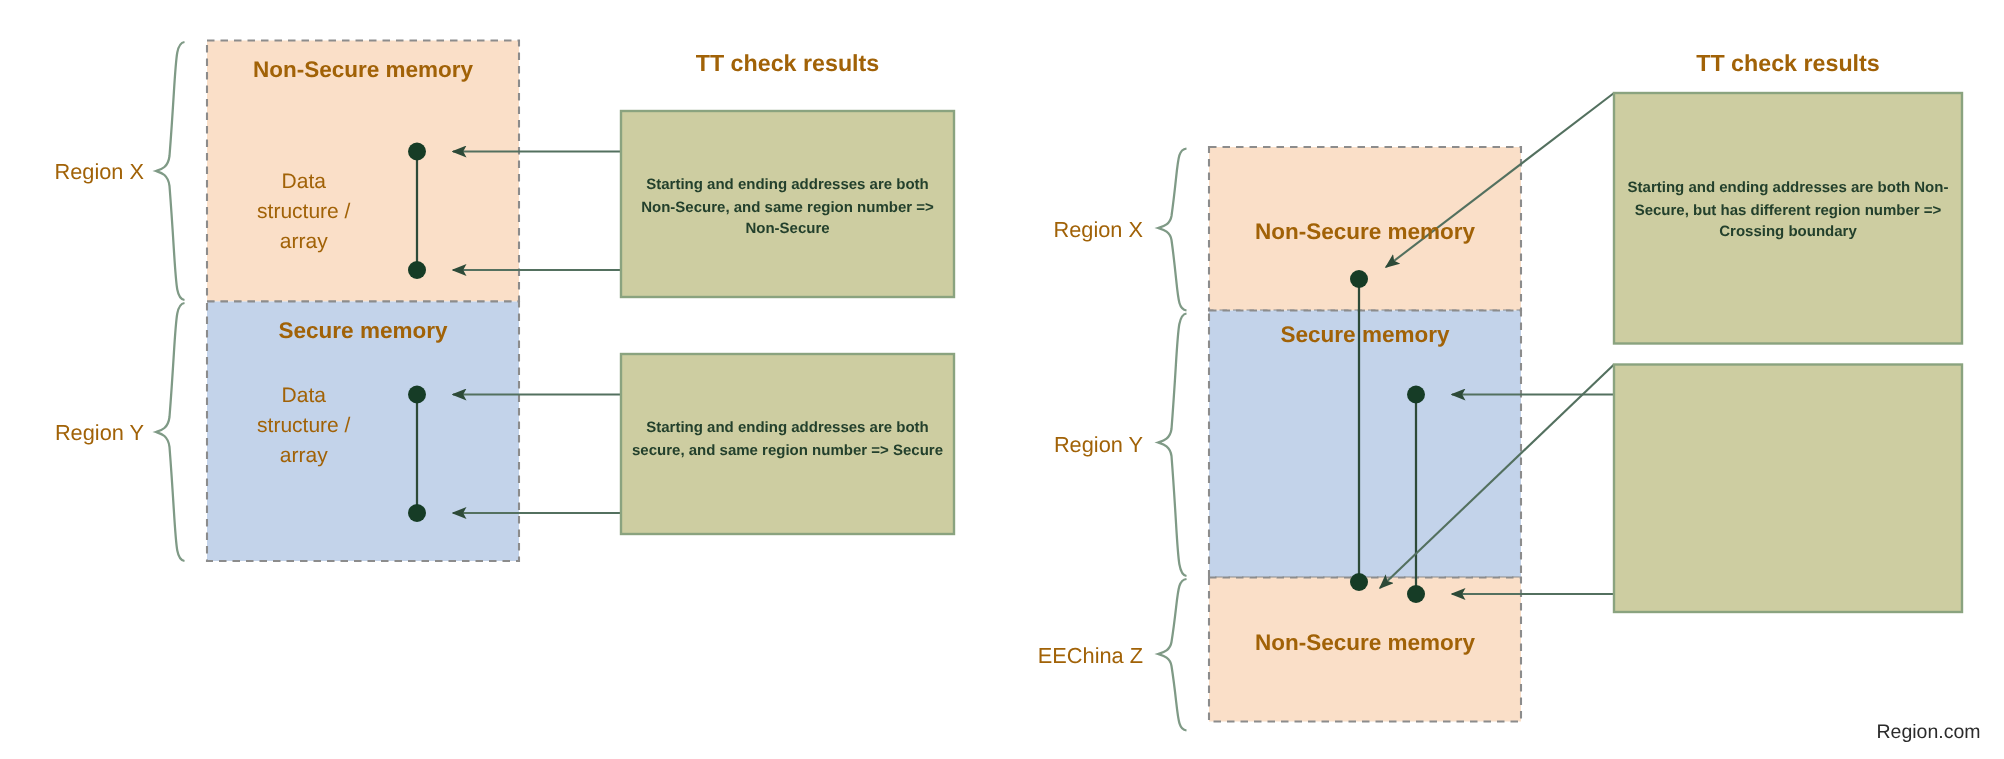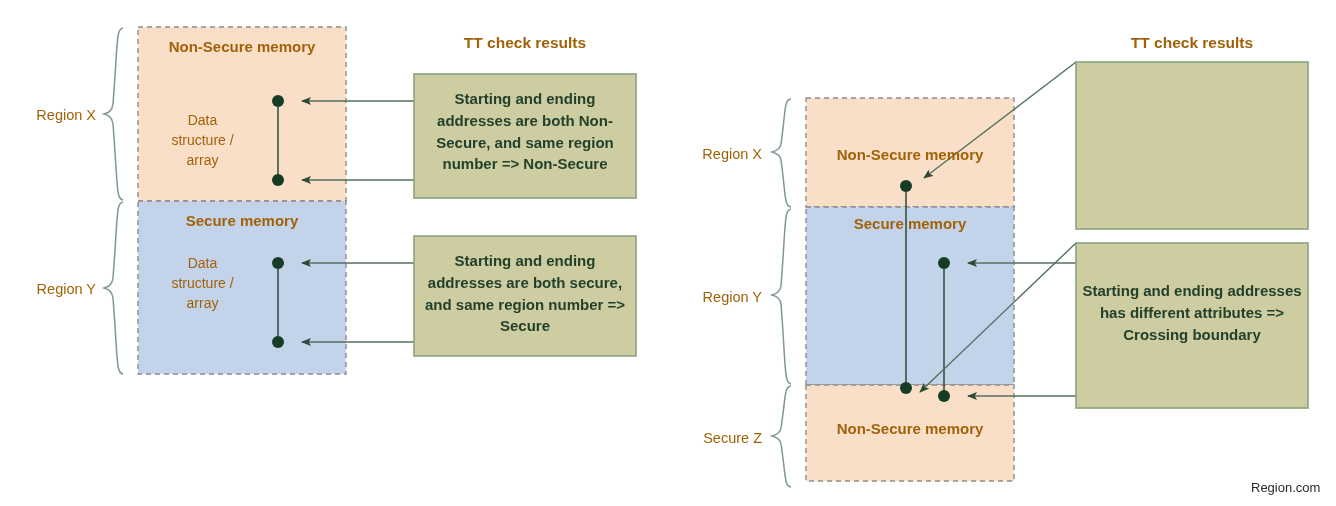--- a/index.html
+++ b/index.html
@@ -44,24 +44,25 @@
     font-size: 14px;
     font-weight: normal;
     line-height: 1.42;
   }
   .tt-title {
     font-size: 15.5px;
     font-weight: bold;
     text-align: center;
   }
   .callout-text {
-    font-size: 15px;
+    font-size: 10px;
     font-weight: bold;
     line-height: 1.45;
     color: #23402c;
+    margin-top: 29px;
   }
   .watermark {
     position: absolute;
     font-family: "Liberation Sans", sans-serif;
     font-size: 13px;
     font-weight: normal;
     color: #2b2b2b;
   }
 </style>
 </head>
@@ -137,25 +138,25 @@
 structure /
 array</div>
 
   <div class="lbl tt-title" style="left:414px; top:33px; width:222px;">TT check results</div>
 
   <div class="lbl callout-text" style="left:420px; top:88px; width:210px;">Starting and ending addresses are both Non-Secure, and same region number =&gt; Non-Secure</div>
   <div class="lbl callout-text" style="left:420px; top:250px; width:210px;">Starting and ending addresses are both secure, and same region number =&gt; Secure</div>
 
   <div class="lbl region-label" style="left:672px; top:145px; width:90px;">Region X</div>
   <div class="lbl region-label" style="left:672px; top:288px; width:90px;">Region Y</div>
-  <div class="lbl region-label" style="left:672px; top:429px; width:90px;">Secure Z</div>
+  <div class="lbl region-label" style="left:672px; top:429px; width:90px;">EEChina Z</div>
 
   <div class="lbl mem-label" style="left:806px; top:145px; width:208px;">Non-Secure memory</div>
   <div class="lbl mem-label" style="left:806px; top:214px; width:208px;">Secure memory</div>
   <div class="lbl mem-label" style="left:806px; top:419px; width:208px;">Non-Secure memory</div>
 
   <div class="lbl tt-title" style="left:1076px; top:33px; width:232px;">TT check results</div>
 
-  <div class="lbl callout-text" style="left:1082px; top:280px; width:220px;">Starting and ending addresses has different attributes =&gt; Crossing boundary</div>
+  <div class="lbl callout-text" style="left:1082px; top:90px; width:220px;">Starting and ending addresses are both Non-Secure, but has different region number =&gt; Crossing boundary</div>
 
   <div class="watermark" style="left:1251px; top:480px;">Region.com</div>
 
 </div>
 
 </body></html>

